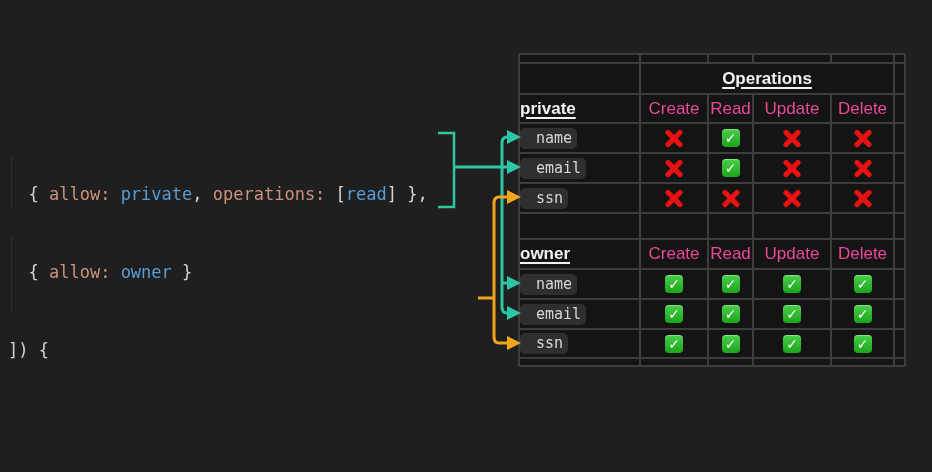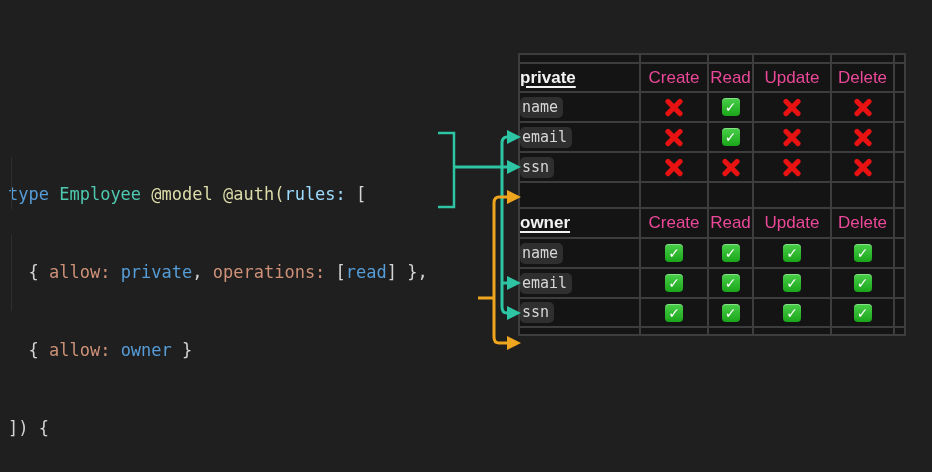--- a/index.html
+++ b/index.html
@@ -36,21 +36,21 @@
 
   
   .perm-table {
     position:absolute; left:518px; top:53px;
     border-collapse:collapse; table-layout:fixed; background:#141414;
   }
   .perm-table td { border:2px solid #3d3d3d; padding:0; vertical-align:middle; overflow:hidden; }
   .label-cell { padding-left:4px; text-align:left; }
   .chip {
     display:inline-block; background:#2f2f2f; border-radius:5px;
-    padding:1px 5px 2px 2px;
+    padding:1px 5px 2px 16px;
     font-family:"DejaVu Sans Mono", monospace; font-size:15px; color:#d6d6d6;
   }
   .role-cell { padding-left:6px; text-align:left; }
   .role-cell span { font-weight:bold; font-size:17px; color:#f2f2f2; }
   .op-cell { text-align:center; font-size:17px; color:#ec4899; }
   .ops-header-cell { text-align:center; }
   .ops-header-cell span { font-weight:bold; font-size:17px; color:#f2f2f2; }
   .u { text-decoration:underline; text-decoration-thickness:2px; text-underline-offset:3px; }
   .mark-cell { text-align:center; }
 
@@ -69,21 +69,20 @@
     color:#ffffff; font:bold 14px/18px "DejaVu Sans", sans-serif; text-align:center;
   }
   .mark-yes::after { content:"✓"; }
 </style>
 </head>
 <body>
 
 <div class="stage">
 
   <div class="code-block">
-    <div class="code-line"><span class="tk-kw">type</span><span class="tk-plain"> </span><span class="tk-type">Employee</span><span class="tk-plain"> </span><span class="tk-dir">@model @auth(</span><span class="tk-prop">rules:</span><span class="tk-plain"> [</span></div>
     <div class="code-line"><span class="tk-plain">  { </span><span class="tk-attr">allow:</span><span class="tk-plain"> </span><span class="tk-val">private</span><span class="tk-plain">, </span><span class="tk-attr">operations:</span><span class="tk-plain"> [</span><span class="tk-val">read</span><span class="tk-plain">] },</span></div>
     <div class="code-line"><span class="tk-plain">  { </span><span class="tk-attr">allow:</span><span class="tk-plain"> </span><span class="tk-val">owner</span><span class="tk-plain"> }</span></div>
     <div class="code-line"><span class="tk-plain">]) {</span></div>
     
     
     
     
   </div>
   <div class="indent-guide guide-a"></div>
   <div class="indent-guide guide-b"></div>
@@ -99,20 +98,25 @@
     </colgroup>
     <tbody>
         <tr style="height:9px">
       <td></td>
           <td></td>
           <td></td>
           <td></td>
           <td></td>
           <td></td>
     </tr>
+    <tr style="height:31px">
+      <td></td>
+      <td class="ops-header-cell" colspan="4"><span class="u">Operations</span></td>
+      <td></td>
+    </tr>
     <tr style="height:29px">
       <td class="role-cell"><span class="u">private</span></td>
       <td class="op-cell">Create</td>
       <td class="op-cell">Read</td>
       <td class="op-cell">Update</td>
       <td class="op-cell">Delete</td>
       <td></td>
     </tr>
     <tr style="height:30px">
       <td class="label-cell"><span class="chip">name</span></td>

